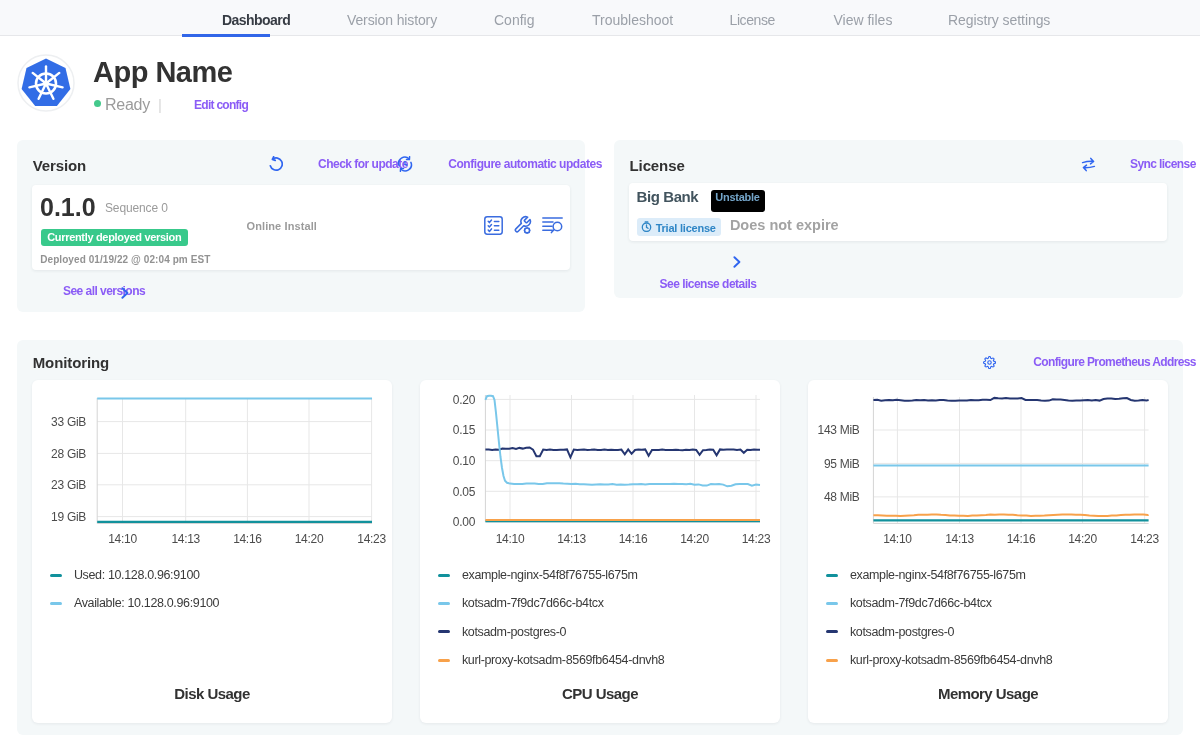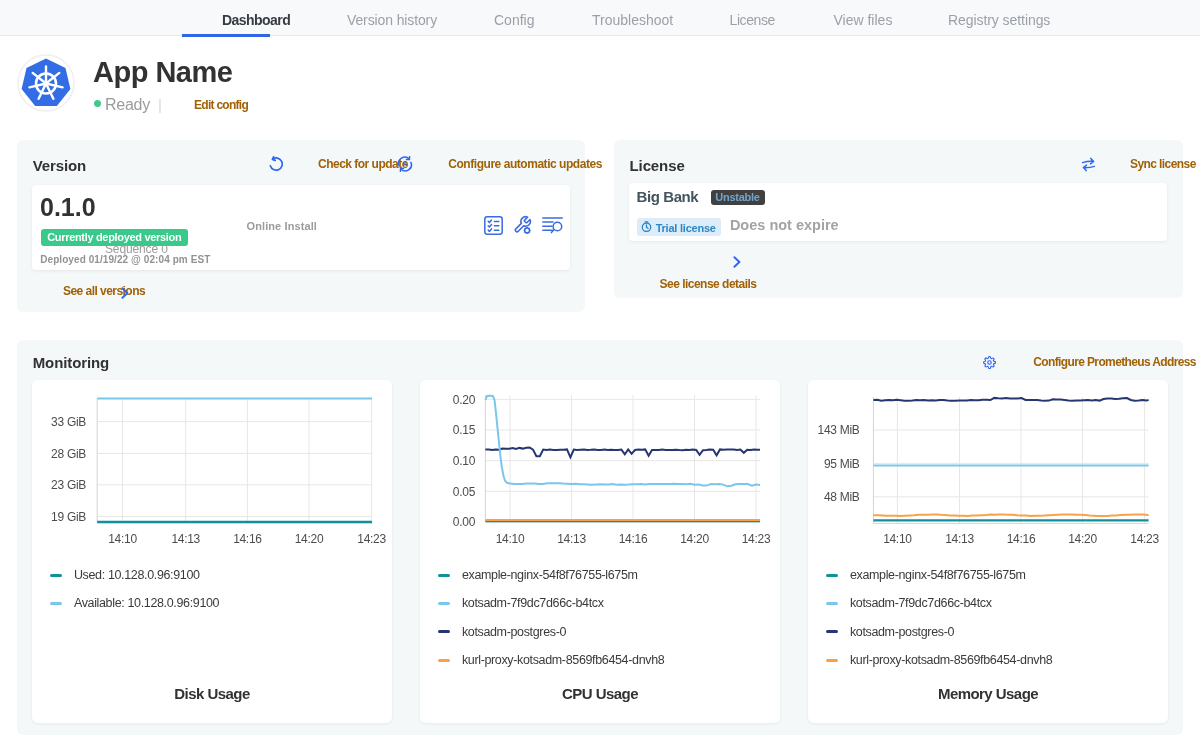--- a/index.html
+++ b/index.html
@@ -1,19 +1,19 @@
 <!DOCTYPE html>
 <html><head>
 <meta charset="utf-8">
 <style>
 * { margin:0; padding:0; box-sizing:border-box; }
 html,body { width:1200px; height:746px; background:#fff; font-family:"Liberation Sans",sans-serif; position:relative; overflow:hidden; }
 .abs { position:absolute; }
 a { text-decoration:none;padding-left:30px; }
-.link { position:absolute; color:#a16207; font-weight:bold; font-size:12px; white-space:nowrap; }
+.link { position:absolute; color:#8b5cf6; font-weight:bold; font-size:12px; white-space:nowrap; }
 .nav { position:absolute; left:0; top:0; width:1200px; height:36px; background:#f8f9fb; border-bottom:1px solid #e6e7ea; }
 .tab { position:absolute; top:12px; font-size:14px; color:#9ba0a8; white-space:nowrap; }
 .card { position:absolute; background:#f4f8f9; border-radius:6px; }
 .card-h { position:absolute; font-size:15px; font-weight:bold; color:#323232; letter-spacing:-0.1px; }
 .whitebox { position:absolute; background:#fff; border-radius:4px; box-shadow:0 1px 3px rgba(60,70,80,.09); }
 .chartcard { position:absolute; top:380px; width:360px; height:343px; background:#fff; border-radius:6px; box-shadow:0 1px 3px rgba(60,70,80,.08); }
 .legend { position:absolute; font-size:12.5px; letter-spacing:-0.35px; color:#3a3a3a; white-space:nowrap; }
 .dash { position:absolute; width:12.8px; height:3px; border-radius:1.5px; }
 .ctitle { position:absolute; left:0; width:360px; top:304.8px; text-align:center; font-size:15px; font-weight:bold; letter-spacing:-0.55px; color:#323232; }
 text { font-family:"Liberation Sans",sans-serif; }
@@ -61,21 +61,21 @@
 <svg class="abs" style="left:397px; top:156px;" width="16" height="16" viewBox="0 0 16 16" fill="none" stroke="#3066f0" stroke-width="1.5">
   <path d="M2.1 9.6 A6.1 6.1 0 0 1 12.2 3.1" stroke-linecap="round"></path>
   <path d="M12.6 0.7 L12.4 3.6 L9.5 3.4" stroke-linecap="round" stroke-linejoin="round"></path>
   <path d="M13.9 6.4 A6.1 6.1 0 0 1 3.8 12.9" stroke-linecap="round"></path>
   <path d="M3.4 15.3 L3.6 12.4 L6.5 12.6" stroke-linecap="round" stroke-linejoin="round"></path>
   <path d="M8 5.4 L8 8.3 L10.1 9.4" stroke-linecap="round" stroke-linejoin="round" stroke-width="1.3"></path>
 </svg>
 <a class="link" style="left:418.3px; top:157px; letter-spacing:-0.46px;">Configure automatic updates</a>
 <div class="whitebox" style="left:32px; top:185px; width:538px; height:85px;"></div>
 <div class="abs" style="left:40px; top:193.4px; font-size:25px; font-weight:bold; color:#323232;">0.1.0</div>
-<div class="abs" style="left:105px; top:200.5px; font-size:12px; color:#9b9b9b; letter-spacing:-0.13px;margin-top:41px;">Sequence 0</div>
+<div class="abs" style="left:105px; top:200.5px; font-size:12px; color:#9b9b9b; letter-spacing:-0.13px;">Sequence 0</div>
 <div class="abs" style="left:40.5px; top:229px; width:147.5px; height:16.5px; line-height:16.5px; background:#38c98b; border-radius:3px; color:#fff; font-size:11px; font-weight:bold; letter-spacing:-0.32px; text-align:center;">Currently deployed version</div>
 <div class="abs" style="left:40.2px; top:254px; font-size:10px; font-weight:bold; color:#929292; letter-spacing:0.08px;">Deployed 01/19/22 @ 02:04 pm EST</div>
 <div class="abs" style="left:246.5px; top:219.6px; font-size:11px; font-weight:bold; color:#9b9b9b; letter-spacing:0.1px;">Online Install</div>
 <svg class="abs" style="left:483.5px; top:215.5px;" width="19" height="19" viewBox="0 0 19 19" fill="none" stroke="#3a6cdf" stroke-width="1.5">
     <rect x="0.8" y="0.8" width="17.4" height="17.4" rx="2.4"></rect>
     <path d="M4.2 5.3 L5.4 6.6 L7.5 4.1" stroke-linecap="round" stroke-linejoin="round"></path>
     <line x1="10.4" y1="5.4" x2="14.8" y2="5.4" stroke-linecap="round"></line>
     <path d="M4.2 9.7 L5.4 11 L7.5 8.5" stroke-linecap="round" stroke-linejoin="round"></path>
     <line x1="10.4" y1="9.8" x2="14.8" y2="9.8" stroke-linecap="round"></line>
     <path d="M4.2 14.1 L5.4 15.4 L7.5 12.9" stroke-linecap="round" stroke-linejoin="round"></path>
@@ -108,21 +108,21 @@
       <path d="M1.4 1.2 L6.4 6 L1.4 10.8" stroke-linecap="round" stroke-linejoin="round"></path>
     </svg></span>
 <div class="card" style="left:614px; top:140px; width:569px; height:158px;"></div>
 <div class="card-h" style="left:629.5px; top:156.5px;">License</div>
 <svg class="abs" style="left:1081px; top:156.5px;" width="15" height="15" viewBox="0 0 15 15" fill="none" stroke="#3066f0" stroke-width="1.5">
   <path d="M1.6 5.6 C5 4.6 8.6 4.2 12.3 4.4 M9.8 1.4 L12.6 4.4 L9.5 6.9 M13.4 9.4 C10 10.4 6.4 10.8 2.7 10.6 M5.2 13.6 L2.4 10.6 L5.5 8.1" stroke-linecap="round" stroke-linejoin="round"></path>
 </svg>
 <a class="link" style="left:1100px; top:157px; letter-spacing:-0.58px;">Sync license</a>
 <div class="whitebox" style="left:629px; top:183px; width:538px; height:58px;"></div>
 <div class="abs" style="left:636.5px; top:187.6px; font-size:15px; font-weight:bold; color:#42545e; letter-spacing:-0.4px;">Big Bank</div>
-<div class="abs" style="left:710.5px; top:189.5px; width:54px; height:15px; line-height:14.5px; background:#404040; border-radius:3px; color:#74a5c9; font-size:11px; font-weight:bold; letter-spacing:-0.26px; text-align:center;">Unstable</div>
+<div class="abs" style="left:710.5px; top:189.5px; width:54px; height:22px; line-height:14.5px; background:#000000; border-radius:3px; color:#74a5c9; font-size:11px; font-weight:bold; letter-spacing:-0.26px; text-align:center;">Unstable</div>
 <div class="abs" style="left:637px; top:217.5px; width:84px; height:18px; background:#dcecf9; border-radius:3px;"></div>
 <svg class="abs" style="left:641px; top:221px;" width="11" height="11" viewBox="0 0 11 11" fill="none" stroke="#2f86c6" stroke-width="1.3">
     <circle cx="5.5" cy="6.2" r="4.2"></circle>
     <path d="M5.5 4 L5.5 6.3 L7 7.3" stroke-linecap="round"></path>
     <line x1="4.2" y1="0.8" x2="6.8" y2="0.8" stroke-linecap="round"></line>
   </svg>
 <div class="abs" style="left:655.7px; top:221.8px; font-size:11px; font-weight:bold; color:#2f86c6; letter-spacing:-0.23px;">Trial license</div>
 <div class="abs" style="left:729.9px; top:217px; font-size:14.5px; font-weight:bold; color:#a3a3a3;">Does not expire</div>
 <a class="link" style="left:629.5px; top:253.6px; letter-spacing:-0.51px;margin-top:23px;">See license details</a>
 <span class="abs" style="left:732.8px; top:254px;"><svg width="8" height="12" viewBox="0 0 8 12" fill="none" stroke="#3066f0" stroke-width="1.9">

